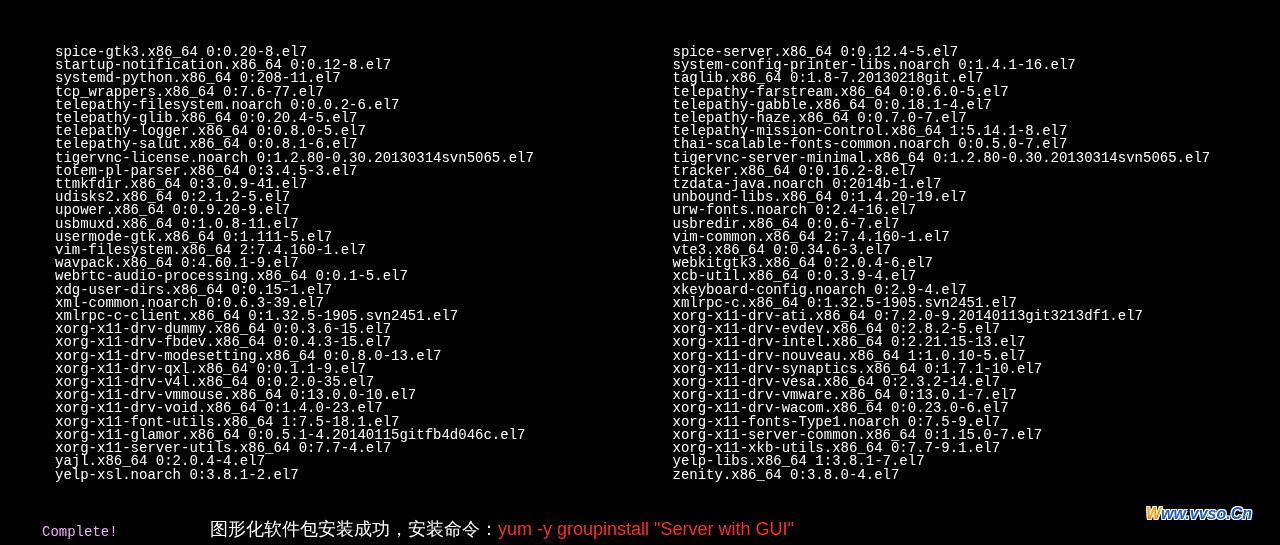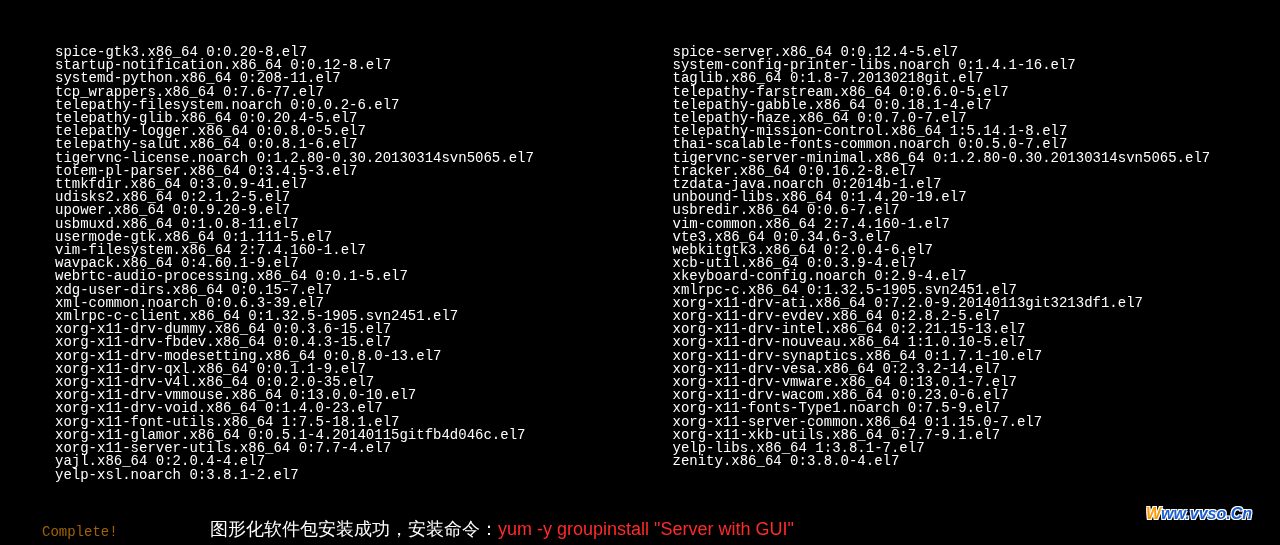--- a/index.html
+++ b/index.html
@@ -33,21 +33,21 @@
     .pkg-line {
       white-space: nowrap;
       font-family: "Courier New", monospace;
     }
     .complete-line {
       position: absolute;
       bottom: 5px;
       left: 42px;
       font-family: "Courier New", monospace;
       font-size: 14px;
-      color: #a16207;
+      color: #f0abfc;
     }
     .annotation {
       position: absolute;
       bottom: 4px;
       left: 210px;
       font-size: 18px;
       font-family: "Microsoft YaHei", sans-serif;
       white-space: nowrap;
     }
     .anno-white {
@@ -87,21 +87,21 @@
       <div class="pkg-line">tigervnc-license.noarch 0:1.2.80-0.30.20130314svn5065.el7</div>
       <div class="pkg-line">totem-pl-parser.x86_64 0:3.4.5-3.el7</div>
       <div class="pkg-line">ttmkfdir.x86_64 0:3.0.9-41.el7</div>
       <div class="pkg-line">udisks2.x86_64 0:2.1.2-5.el7</div>
       <div class="pkg-line">upower.x86_64 0:0.9.20-9.el7</div>
       <div class="pkg-line">usbmuxd.x86_64 0:1.0.8-11.el7</div>
       <div class="pkg-line">usermode-gtk.x86_64 0:1.111-5.el7</div>
       <div class="pkg-line">vim-filesystem.x86_64 2:7.4.160-1.el7</div>
       <div class="pkg-line">wavpack.x86_64 0:4.60.1-9.el7</div>
       <div class="pkg-line">webrtc-audio-processing.x86_64 0:0.1-5.el7</div>
-      <div class="pkg-line">xdg-user-dirs.x86_64 0:0.15-7.el7</div>
+      <div class="pkg-line">xdg-user-dirs.x86_64 0:0.15-1.el7</div>
       <div class="pkg-line">xml-common.noarch 0:0.6.3-39.el7</div>
       <div class="pkg-line">xmlrpc-c-client.x86_64 0:1.32.5-1905.svn2451.el7</div>
       <div class="pkg-line">xorg-x11-drv-dummy.x86_64 0:0.3.6-15.el7</div>
       <div class="pkg-line">xorg-x11-drv-fbdev.x86_64 0:0.4.3-15.el7</div>
       <div class="pkg-line">xorg-x11-drv-modesetting.x86_64 0:0.8.0-13.el7</div>
       <div class="pkg-line">xorg-x11-drv-qxl.x86_64 0:0.1.1-9.el7</div>
       <div class="pkg-line">xorg-x11-drv-v4l.x86_64 0:0.2.0-35.el7</div>
       <div class="pkg-line">xorg-x11-drv-vmmouse.x86_64 0:13.0.0-10.el7</div>
       <div class="pkg-line">xorg-x11-drv-void.x86_64 0:1.4.0-23.el7</div>
       <div class="pkg-line">xorg-x11-font-utils.x86_64 1:7.5-18.1.el7</div>
@@ -116,20 +116,21 @@
       <div class="pkg-line">taglib.x86_64 0:1.8-7.20130218git.el7</div>
       <div class="pkg-line">telepathy-farstream.x86_64 0:0.6.0-5.el7</div>
       <div class="pkg-line">telepathy-gabble.x86_64 0:0.18.1-4.el7</div>
       <div class="pkg-line">telepathy-haze.x86_64 0:0.7.0-7.el7</div>
       <div class="pkg-line">telepathy-mission-control.x86_64 1:5.14.1-8.el7</div>
       <div class="pkg-line">thai-scalable-fonts-common.noarch 0:0.5.0-7.el7</div>
       <div class="pkg-line">tigervnc-server-minimal.x86_64 0:1.2.80-0.30.20130314svn5065.el7</div>
       <div class="pkg-line">tracker.x86_64 0:0.16.2-8.el7</div>
       <div class="pkg-line">tzdata-java.noarch 0:2014b-1.el7</div>
       <div class="pkg-line">unbound-libs.x86_64 0:1.4.20-19.el7</div>
+      <div class="pkg-line">urw-fonts.noarch 0:2.4-16.el7</div>
       <div class="pkg-line">usbredir.x86_64 0:0.6-7.el7</div>
       <div class="pkg-line">vim-common.x86_64 2:7.4.160-1.el7</div>
       <div class="pkg-line">vte3.x86_64 0:0.34.6-3.el7</div>
       <div class="pkg-line">webkitgtk3.x86_64 0:2.0.4-6.el7</div>
       <div class="pkg-line">xcb-util.x86_64 0:0.3.9-4.el7</div>
       <div class="pkg-line">xkeyboard-config.noarch 0:2.9-4.el7</div>
       <div class="pkg-line">xmlrpc-c.x86_64 0:1.32.5-1905.svn2451.el7</div>
       <div class="pkg-line">xorg-x11-drv-ati.x86_64 0:7.2.0-9.20140113git3213df1.el7</div>
       <div class="pkg-line">xorg-x11-drv-evdev.x86_64 0:2.8.2-5.el7</div>
       <div class="pkg-line">xorg-x11-drv-intel.x86_64 0:2.21.15-13.el7</div>

